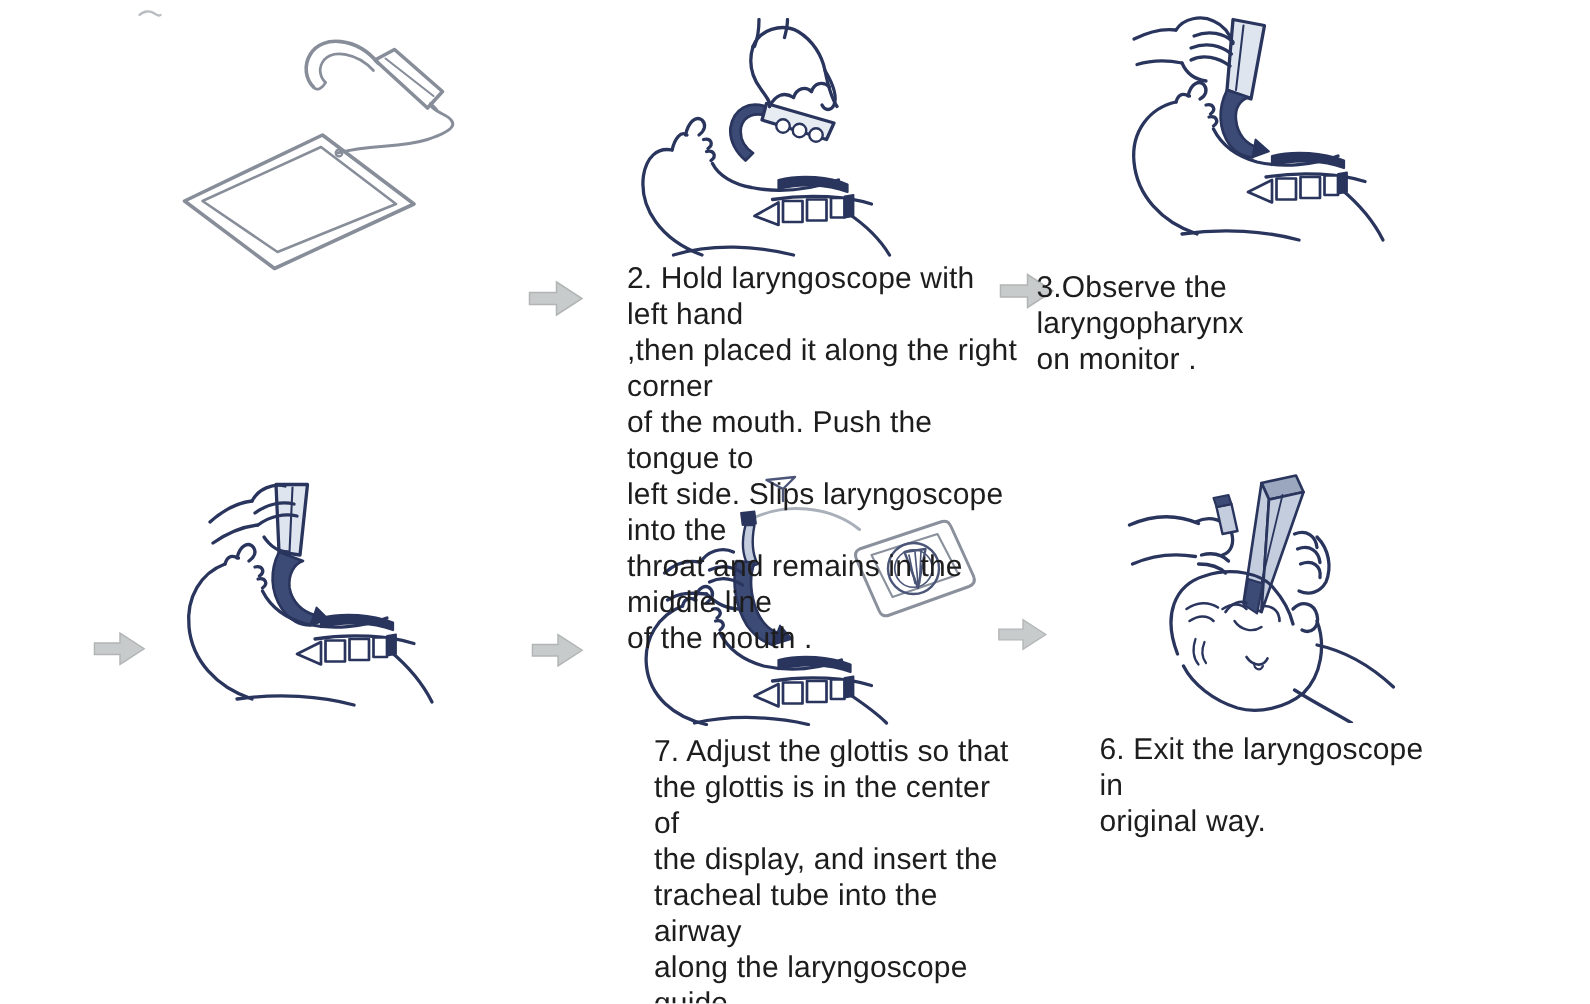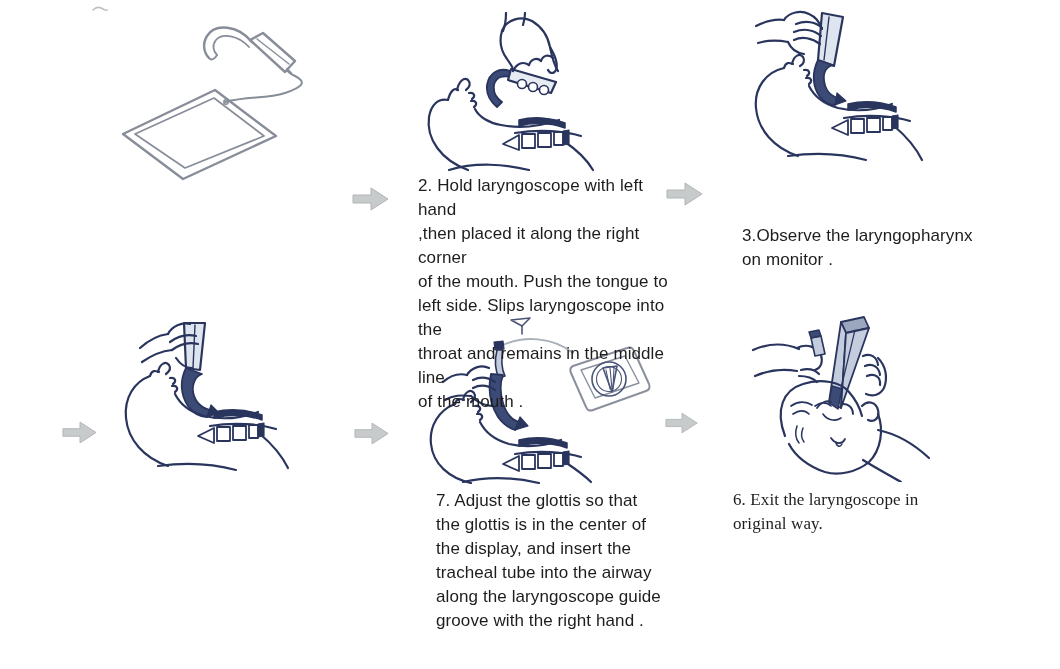--- a/index.html
+++ b/index.html
@@ -2,21 +2,21 @@
 <html><head>
 <meta charset="utf-8">
 <style>
   html,body{margin:0;padding:0;background:#ffffff;}
   #canvas{
     position:relative;width:1060px;height:669px;background:#ffffff;
     font-family:"Liberation Sans",sans-serif;color:#1f1f1f;overflow:hidden;
   }
   .illus{position:absolute;}
   .caption{
-    position:absolute;margin:0;font-size:17px;line-height:24px;
+    position:absolute;margin:0;font-size:20px;line-height:24px;
     white-space:pre-line;color:#1d1d1d;letter-spacing:0.1px;
   }
   .arrow{position:absolute;}
   svg{display:block;}
 </style>
 </head>
 <body>
 
 <div id="canvas">
 
@@ -282,27 +282,27 @@
   </svg>
 
 
   <p class="caption" style="left:418px;top:174px;width:262px;">2. Hold laryngoscope with left hand
 ,then placed it along the right corner
 of the mouth. Push the  tongue  to
 left side. Slips laryngoscope into the
 throat and remains in the middle line
 of the mouth .</p>
 
-  <p class="caption" style="left:742px;top:180px;width:240px;margin-top:44px;">3.Observe the laryngopharynx
+  <p class="caption" style="left:691px;top:180px;width:240px;">3.Observe the laryngopharynx
 on monitor .</p>
 
 
   <p class="caption" style="left:436px;top:489px;width:240px;">7. Adjust the glottis so that
 the glottis is in the center of
 the display, and insert the
 tracheal tube into the airway
 along the laryngoscope guide
 groove with the right hand .</p>
 
-  <p class="caption" style="left:733px;top:488px;width:230px;font-family:Liberation Serif, serif;">6. Exit the laryngoscope in
+  <p class="caption" style="left:733px;top:488px;width:230px;">6. Exit the laryngoscope in
 original way.</p>
 
 </div>
 
 </body></html>

